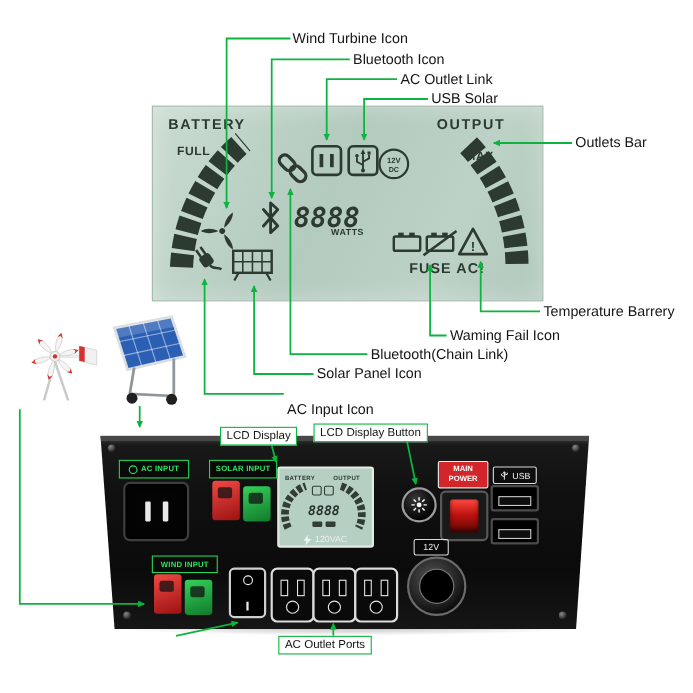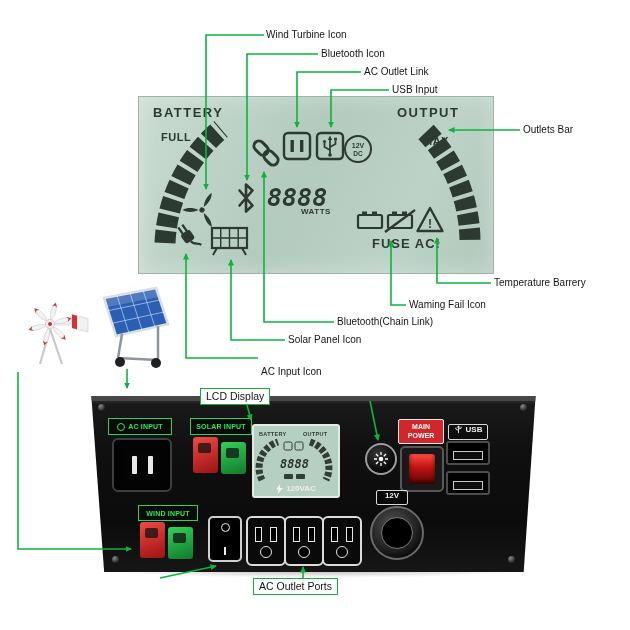--- a/index.html
+++ b/index.html
@@ -1,20 +1,20 @@
 <!DOCTYPE html>
 <html><head>
 <meta charset="utf-8">
 <style>
   html,body{margin:0;padding:0}
   body{width:630px;height:630px;background:#fff;font-family:"Liberation Sans",sans-serif}
   .stage{position:relative;width:630px;height:630px;background:#fff;overflow:hidden}
   svg{display:block}
   .lines{position:absolute;left:0;top:0;z-index:7;pointer-events:none}
-  .co{position:absolute;z-index:8;font-size:10px;color:#151515;white-space:nowrap;line-height:12px}
+  .co{position:absolute;z-index:8;font-size:13px;color:#151515;white-space:nowrap;line-height:12px}
   .cobox{position:absolute;z-index:8;font-size:10.5px;color:#151515;white-space:nowrap;
          border:1.5px solid #0cb43e;background:#fff;padding:1px 5px 2px;line-height:12px}
 
   
   .lcd{position:absolute;left:138px;top:96px;width:354px;height:176px;z-index:1;
        background:linear-gradient(115deg,#cadcd1 0%,#b3cabe 45%,#bdd2c6 75%,#b0c8bb 100%);
        border:1px solid #9fb4a8;box-shadow:inset 0 0 22px rgba(255,255,255,.35)}
   .lcd text{fill:#2c3a31}
   .t-big{font-weight:bold;font-size:13px;letter-spacing:1.5px}
   .t-med{font-weight:bold;font-size:11px;letter-spacing:.5px}
@@ -33,21 +33,21 @@
                 background:radial-gradient(ellipse at center,rgba(0,0,0,.28),rgba(0,0,0,0) 70%)}
   .panel{position:absolute;left:84px;top:396px;width:458px;height:176px;z-index:1;
          clip-path:polygon(1.6% 0,98.6% 0,96% 100%,4.4% 100%);
          background:linear-gradient(180deg,#3d3d3d 0,#191919 5%,#101010 30%,#0b0b0b 70%,#161616 100%)}
   .panel::before{content:"";position:absolute;left:0;right:0;top:0;height:5px;background:#474747}
   .screw{position:absolute;width:7px;height:7px;border-radius:50%;z-index:2;
          background:radial-gradient(circle at 35% 30%,#8a8a8a,#1f1f1f 75%)}
   .glabel{position:absolute;border:1px solid #27d455;color:#2de75c;background:#0a0a0a;font-size:7px;
           font-weight:bold;letter-spacing:.2px;display:flex;align-items:center;justify-content:center;gap:3px;z-index:3}
   .wlabel{position:absolute;border:1px solid #d9d9d9;color:#eee;background:rgba(0,0,0,.25);font-size:8px;
-          font-weight:bold;display:flex;align-items:flex-start;justify-content:center;gap:3px;z-index:3;border-radius:2px}
+          font-weight:normal;display:flex;align-items:center;justify-content:center;gap:3px;z-index:3;border-radius:2px}
   .wlabel.noborder{border:none;background:none}
   .dot{width:6px;height:6px;border:1px solid #2de75c;border-radius:50%;display:inline-block}
   .acport{position:absolute;left:28px;top:42px;width:56px;height:50px;background:#040404;border:2px solid #3e3e3e;
           border-radius:6px;display:flex;align-items:center;justify-content:center;gap:11px;box-shadow:inset 0 0 8px #000}
   .acport .slot{width:5px;height:18px;background:#e9e9e9;border-radius:1px}
   .anderson{position:absolute;display:flex;gap:3px;align-items:flex-start}
   .anderson .blk{width:25px;height:36px;border-radius:3px;position:relative}
   .anderson .blk::after{content:"";position:absolute;left:5px;top:6px;width:13px;height:10px;background:#111;border-radius:2px;opacity:.75}
   .anderson .red{background:linear-gradient(160deg,#f04a44,#9c1212)}
   .anderson .grn{background:linear-gradient(160deg,#35d159,#117a2c);margin-top:5px;height:32px}
@@ -171,29 +171,30 @@
         <text class="t-warn" x="291" y="131" text-anchor="middle">!</text>
       </g>
 
       <text class="t-fuse" x="233" y="151">FUSE AC!</text>
     </svg>
   </div>
 
   <div class="co" style="left:266px;top:29px">Wind Turbine Icon</div>
   <div class="co" style="left:321px;top:48px">Bluetooth Icon</div>
   <div class="co" style="left:364px;top:66px">AC Outlet Link</div>
-  <div class="co" style="left:392px;top:84px">USB Input</div>
+  <div class="co" style="left:392px;top:84px">USB Solar</div>
   <div class="co" style="left:523px;top:124px">Outlets Bar</div>
   <div class="co" style="left:494px;top:277px">Temperature Barrery</div>
   <div class="co" style="left:409px;top:299px">Waming Fail Icon</div>
   <div class="co" style="left:337px;top:316px">Bluetooth(Chain Link)</div>
   <div class="co" style="left:288px;top:334px">Solar Panel Icon</div>
   <div class="co" style="left:261px;top:366px">AC Input Icon</div>
 
   <div class="cobox" style="left:200px;top:388px">LCD Display</div>
+  <div class="cobox" style="left:285px;top:385px">LCD Display Button</div>
   <div class="cobox" style="left:253px;top:578px">AC Outlet Ports</div>
 
   <svg class="equip" style="left:4px;top:282px" width="92" height="92" viewBox="0 0 92 92">
     <defs>
       <g id="bladeG">
         <path d="M0,-4 C3,-9.5 3.2,-17 0,-22 C-3.2,-17 -3,-9.5 0,-4 Z" fill="#f4f4f4" stroke="#d0d0d0" stroke-width="0.7"></path>
         <polygon points="-2.6,-17.6 0,-22 2.6,-17.6 0,-19.2" fill="#d43131"></polygon>
       </g>
     </defs>
     <path d="M46,47 L36,82 M46,47 L58,82" stroke="#c9c9c9" stroke-width="2.2" fill="none"></path>

